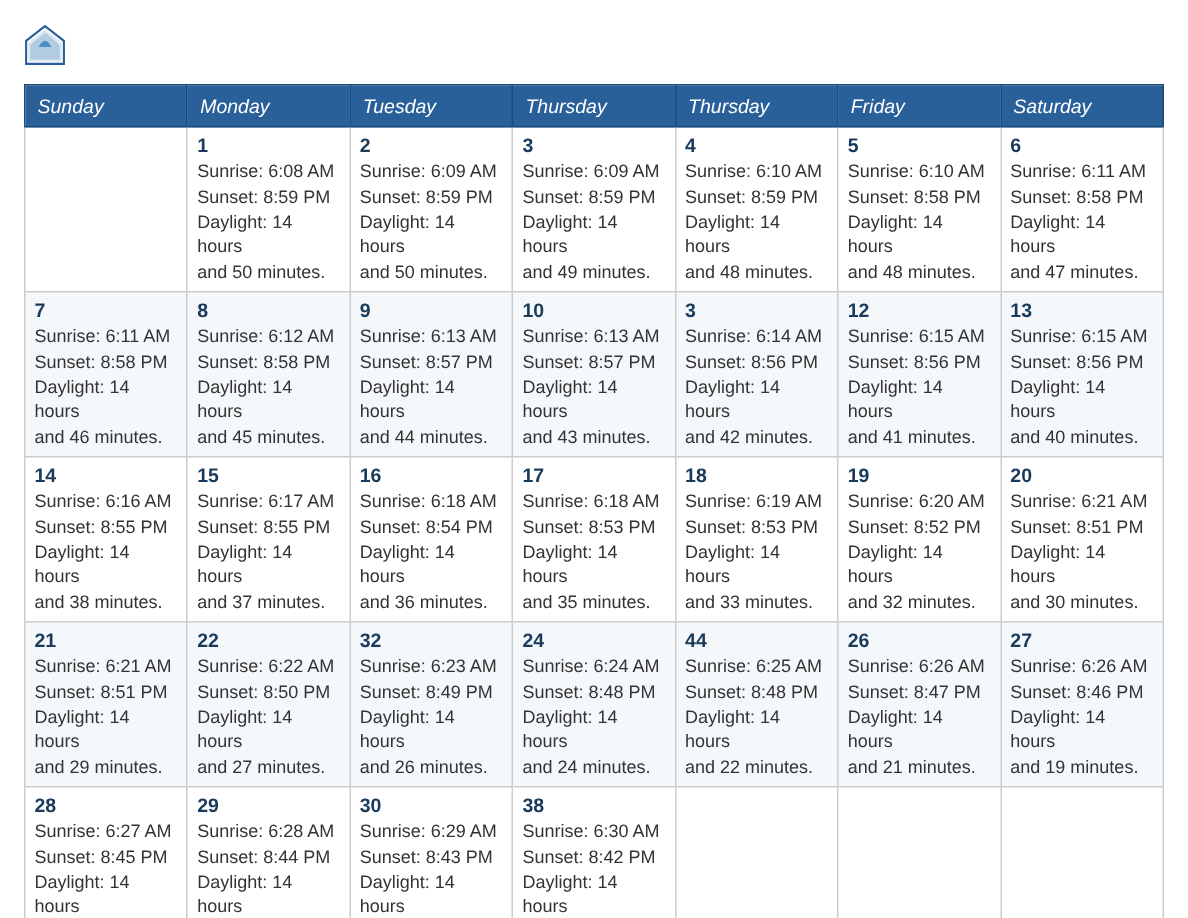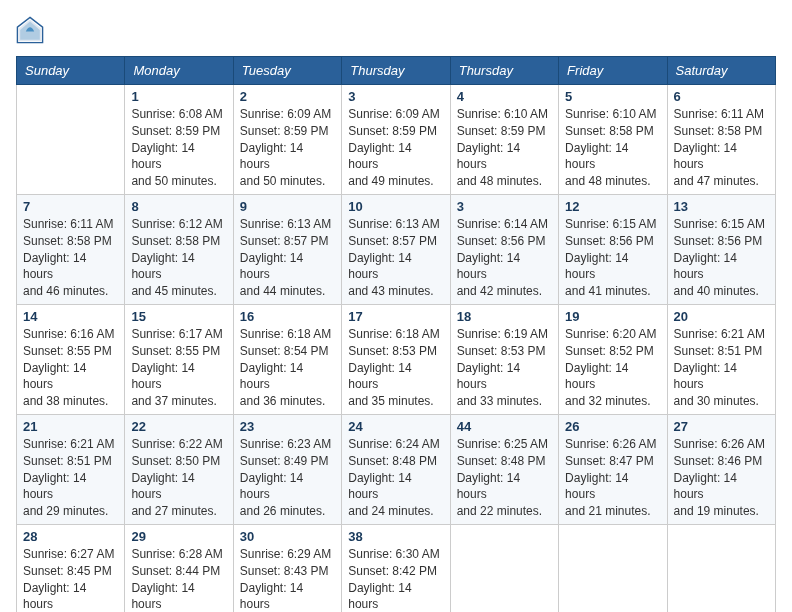--- a/index.html
+++ b/index.html
@@ -209,21 +209,21 @@
       <tr>
         <td>
           <span class="day-number">21</span>
           <div class="day-info">Sunrise: 6:21 AM<br>Sunset: 8:51 PM<br>Daylight: 14 hours<br>and 29 minutes.</div>
         </td>
         <td>
           <span class="day-number">22</span>
           <div class="day-info">Sunrise: 6:22 AM<br>Sunset: 8:50 PM<br>Daylight: 14 hours<br>and 27 minutes.</div>
         </td>
         <td>
-          <span class="day-number">23</span>
+          <span class="day-number">32</span>
           <div class="day-info">Sunrise: 6:23 AM<br>Sunset: 8:49 PM<br>Daylight: 14 hours<br>and 26 minutes.</div>
         </td>
         <td>
           <span class="day-number">24</span>
           <div class="day-info">Sunrise: 6:24 AM<br>Sunset: 8:48 PM<br>Daylight: 14 hours<br>and 24 minutes.</div>
         </td>
         <td>
           <span class="day-number">44</span>
           <div class="day-info">Sunrise: 6:25 AM<br>Sunset: 8:48 PM<br>Daylight: 14 hours<br>and 22 minutes.</div>
         </td>

